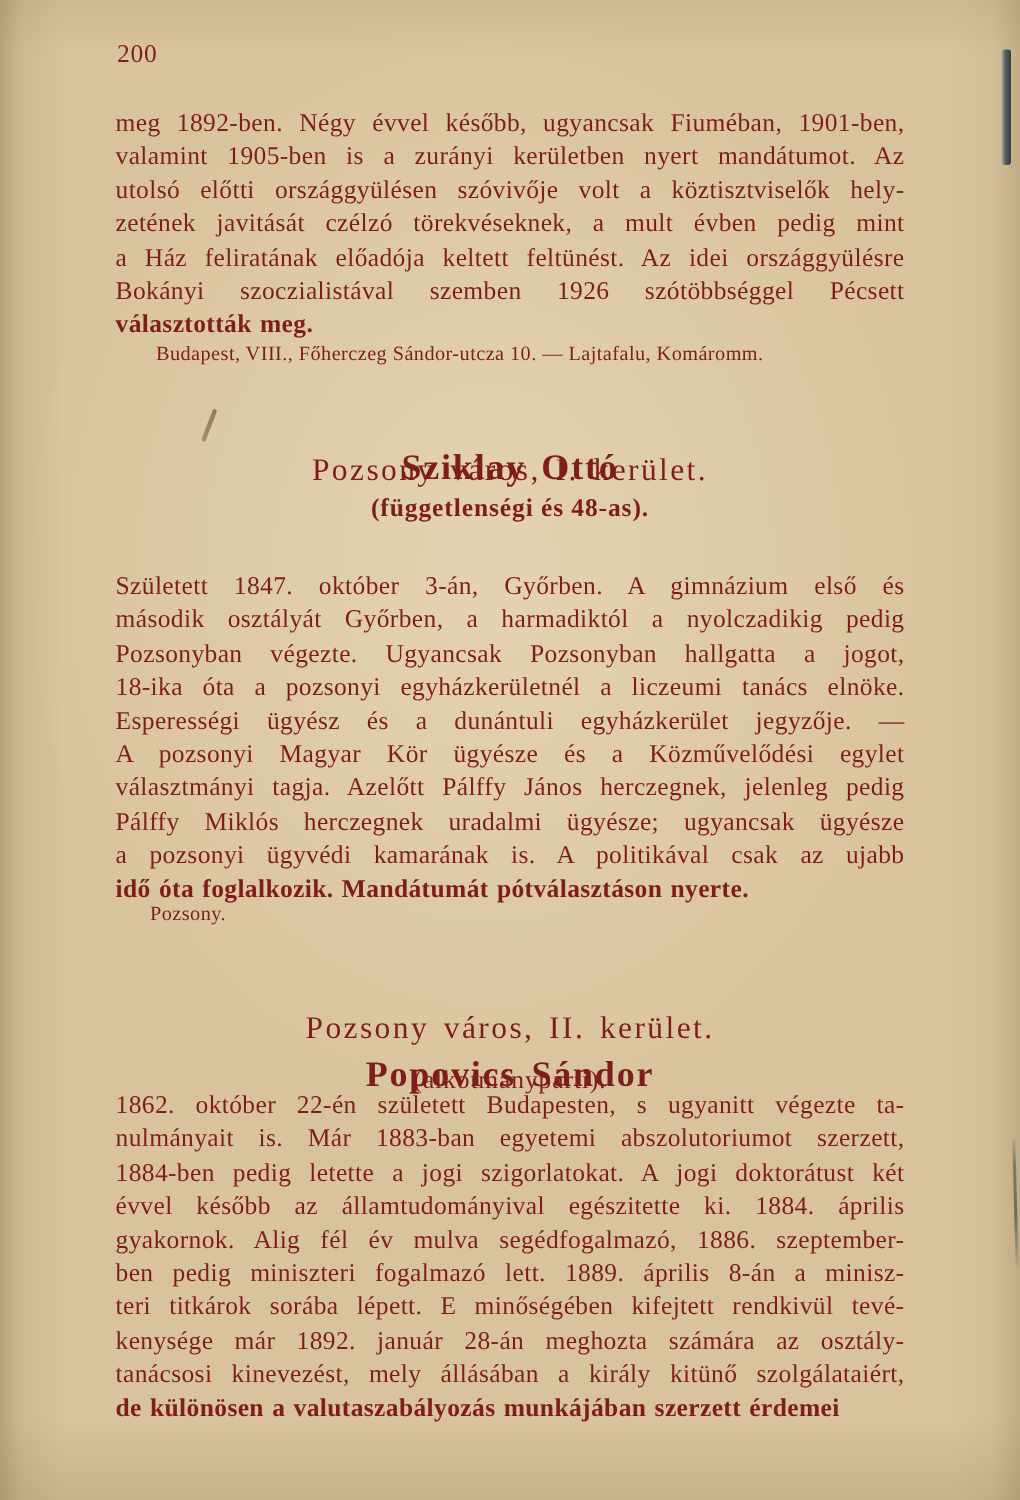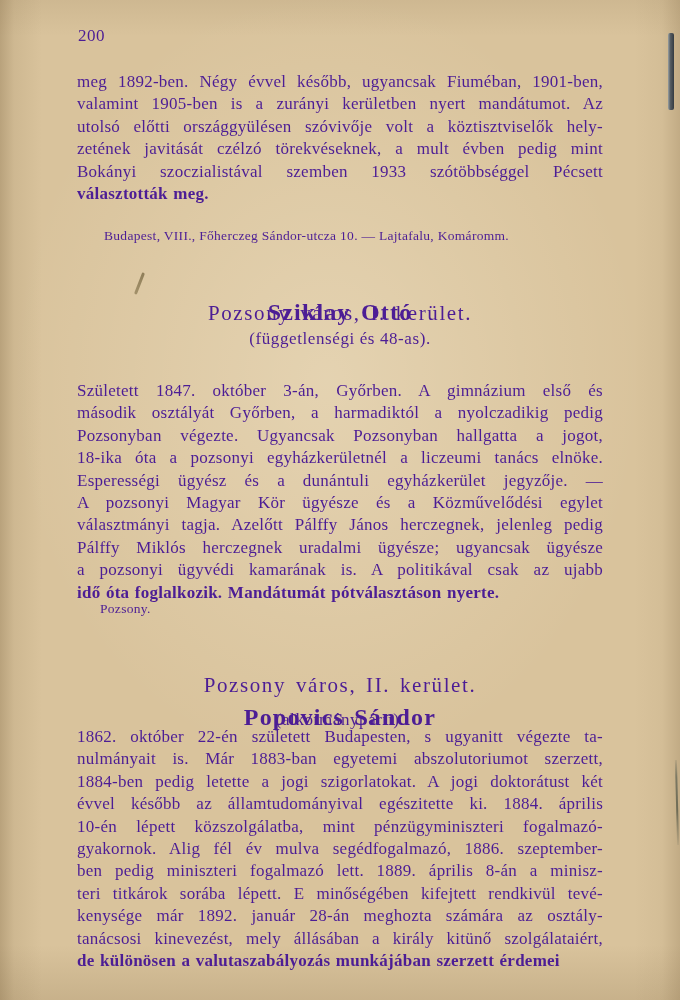--- a/index.html
+++ b/index.html
@@ -10,21 +10,21 @@
   }
   .paper{
     position:absolute;inset:0;
     background-image:
       linear-gradient(90deg, rgba(110,86,50,.30) 0px, rgba(110,86,50,.10) 14px, rgba(110,86,50,0) 42px),
       linear-gradient(270deg, rgba(110,86,50,.22) 0px, rgba(110,86,50,.05) 18px, rgba(110,86,50,0) 46px),
       linear-gradient(0deg, rgba(110,86,50,.16) 0px, rgba(110,86,50,0) 55px),
       linear-gradient(180deg, rgba(110,86,50,.10) 0px, rgba(110,86,50,0) 36px),
       radial-gradient(ellipse 420px 520px at 48% 38%, rgba(255,247,226,.30), rgba(255,247,226,0) 75%);
   }
-  .ink{color:#4c1d95;}
+  .ink{color:#7f1d1d;}
   .abs{position:absolute;}
   .pagenum{left:78px;top:26px;font-size:17px;letter-spacing:.5px;}
   .col{left:77px;width:526px;}
   .bodytext{font-size:17px;line-height:22.4px;letter-spacing:.25px;word-spacing:1px;}
   .jline{text-align:justify;text-align-last:justify;-moz-text-align-last:justify;height:22.4px;white-space:nowrap;}
   .jline.lastline{text-align-last:left;font-weight:bold;-moz-text-align-last:left;}
   .smalltext{font-size:13.5px;letter-spacing:.3px;}
   .district{font-size:21px;letter-spacing:1.6px;word-spacing:3px;text-align:center;margin-top:32px;}
   .personname{font-size:24px;font-weight:bold;letter-spacing:1.2px;word-spacing:3px;text-align:center;}
   .party{font-size:17px;letter-spacing:.6px;text-align:center;}
@@ -48,32 +48,33 @@
 
 <div class="paper"></div>
 
 <div class="abs pagenum ink">200</div>
 
 <div class="abs col bodytext ink" style="top:71px;">
   <div class="jline">meg 1892-ben. Négy évvel később, ugyancsak Fiuméban, 1901-ben,</div>
   <div class="jline">valamint 1905-ben is a zurányi kerületben nyert mandátumot. Az</div>
   <div class="jline">utolsó előtti országgyülésen szóvivője volt a köztisztviselők hely-</div>
   <div class="jline">zetének javitását czélzó törekvéseknek, a mult évben pedig mint</div>
-  <div class="jline">Bokányi szoczialistával szemben 1933 szótöbbséggel Pécsett</div>
+  <div class="jline">a Ház feliratának előadója keltett feltünést. Az idei országgyülésre</div>
+  <div class="jline">Bokányi szoczialistával szemben 1926 szótöbbséggel Pécsett</div>
   <div class="jline lastline">választották meg.</div>
 </div>
 
 <div class="abs smalltext ink" style="left:104px;top:228px;">Budapest, VIII., Főherczeg Sándor-utcza 10. — Lajtafalu, Komáromm.</div>
 
 <div class="abs pen-mark"></div>
 
 <div>
   <div class="abs col district ink" style="top:269px;">Pozsony város, I. kerület.</div>
   <div class="abs col personname ink" style="top:299px;">Sziklay Ottó</div>
-  <div class="abs col party ink" style="top:329px;">(függetlenségi és 48-as).</div>
+  <div class="abs col party ink" style="top:329px;font-weight:bold;">(függetlenségi és 48-as).</div>
   <div class="abs col bodytext ink" style="top:352px;margin-top:28px;">
     <div class="jline">Született 1847. október 3-án, Győrben. A gimnázium első és</div>
     <div class="jline">második osztályát Győrben, a harmadiktól a nyolczadikig pedig</div>
     <div class="jline">Pozsonyban végezte. Ugyancsak Pozsonyban hallgatta a jogot,</div>
     <div class="jline">18-ika óta a pozsonyi egyházkerületnél a liczeumi tanács elnöke.</div>
     <div class="jline">Esperességi ügyész és a dunántuli egyházkerület jegyzője. —</div>
     <div class="jline">A pozsonyi Magyar Kör ügyésze és a Közművelődési egylet</div>
     <div class="jline">választmányi tagja. Azelőtt Pálffy János herczegnek, jelenleg pedig</div>
     <div class="jline">Pálffy Miklós herczegnek uradalmi ügyésze; ugyancsak ügyésze</div>
     <div class="jline">a pozsonyi ügyvédi kamarának is. A politikával csak az ujabb</div>
@@ -84,21 +85,20 @@
 
 <div>
   <div class="abs col district ink" style="top:641px;">Pozsony város, II. kerület.</div>
   <div class="abs col personname ink" style="top:704px;">Popovics Sándor</div>
   <div class="abs col party ink" style="top:710px;">(alkotmánypárti).</div>
   <div class="abs col bodytext ink" style="top:726px;">
     <div class="jline">1862. október 22-én született Budapesten, s ugyanitt végezte ta-</div>
     <div class="jline">nulmányait is. Már 1883-ban egyetemi abszolutoriumot szerzett,</div>
     <div class="jline">1884-ben pedig letette a jogi szigorlatokat. A jogi doktorátust két</div>
     <div class="jline">évvel később az államtudományival egészitette ki. 1884. április</div>
-    <div class="jline">10-én lépett közszolgálatba, mint pénzügyminiszteri fogalmazó-</div>
     <div class="jline">gyakornok. Alig fél év mulva segédfogalmazó, 1886. szeptember-</div>
     <div class="jline">ben pedig miniszteri fogalmazó lett. 1889. április 8-án a minisz-</div>
     <div class="jline">teri titkárok sorába lépett. E minőségében kifejtett rendkivül tevé-</div>
     <div class="jline">kenysége már 1892. január 28-án meghozta számára az osztály-</div>
     <div class="jline">tanácsosi kinevezést, mely állásában a király kitünő szolgálataiért,</div>
     <div class="jline lastline">de különösen a valutaszabályozás munkájában szerzett érdemei</div>
   </div>
 </div>
 
 <div class="abs artifact-bar"></div>

